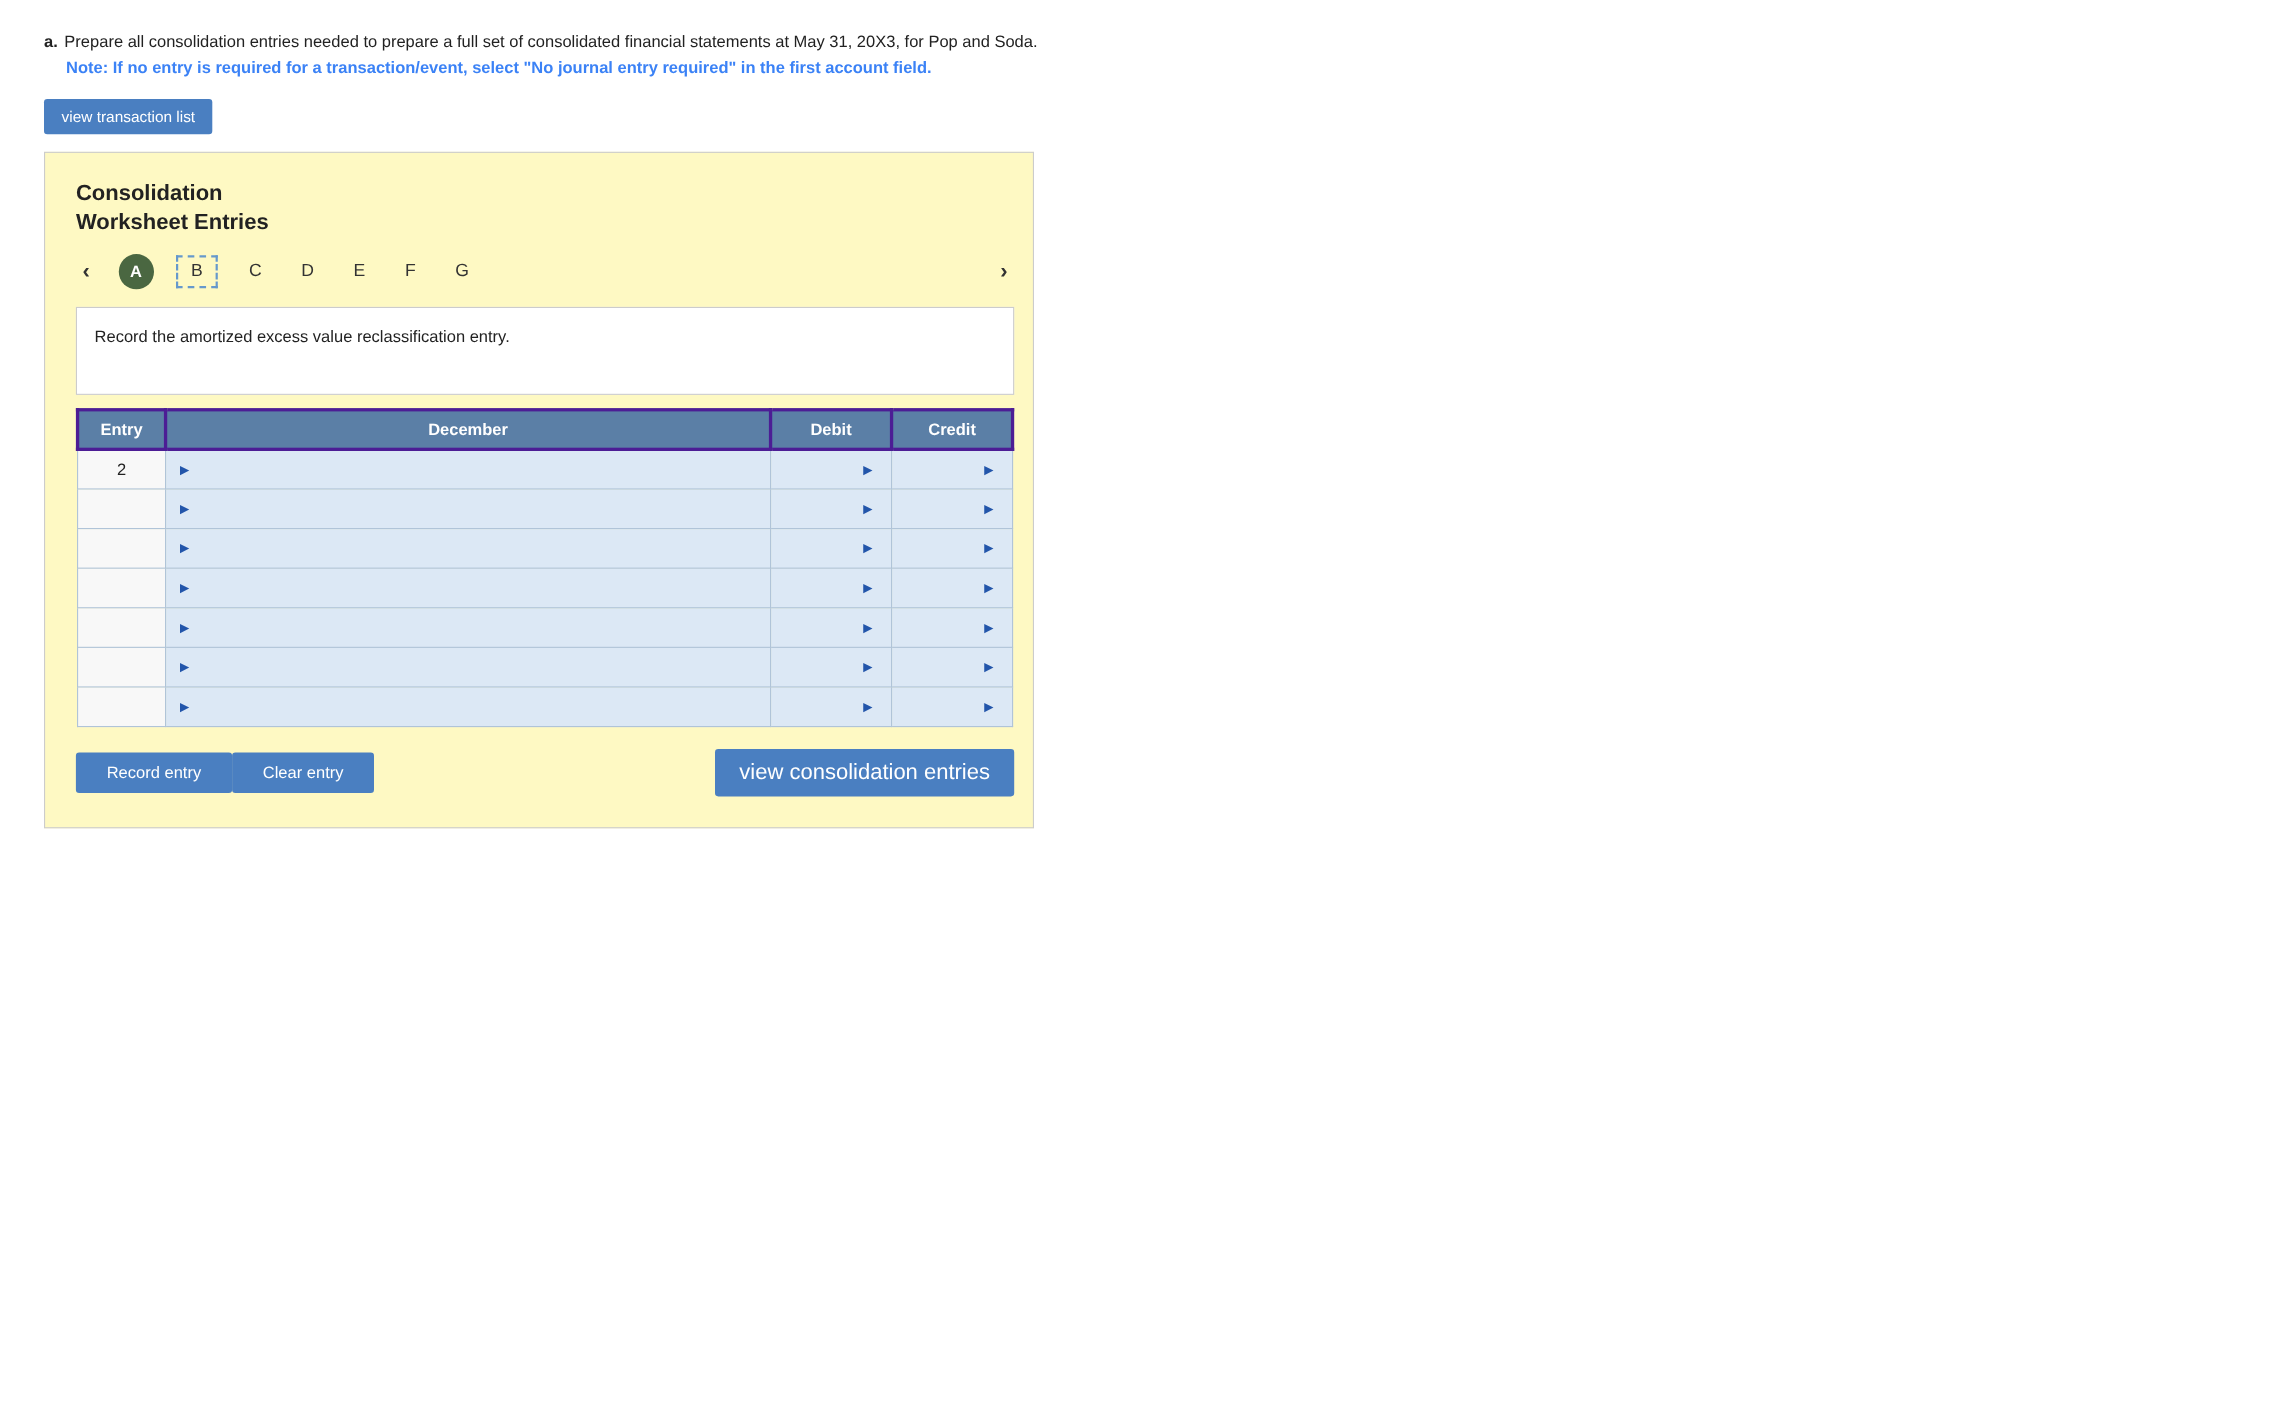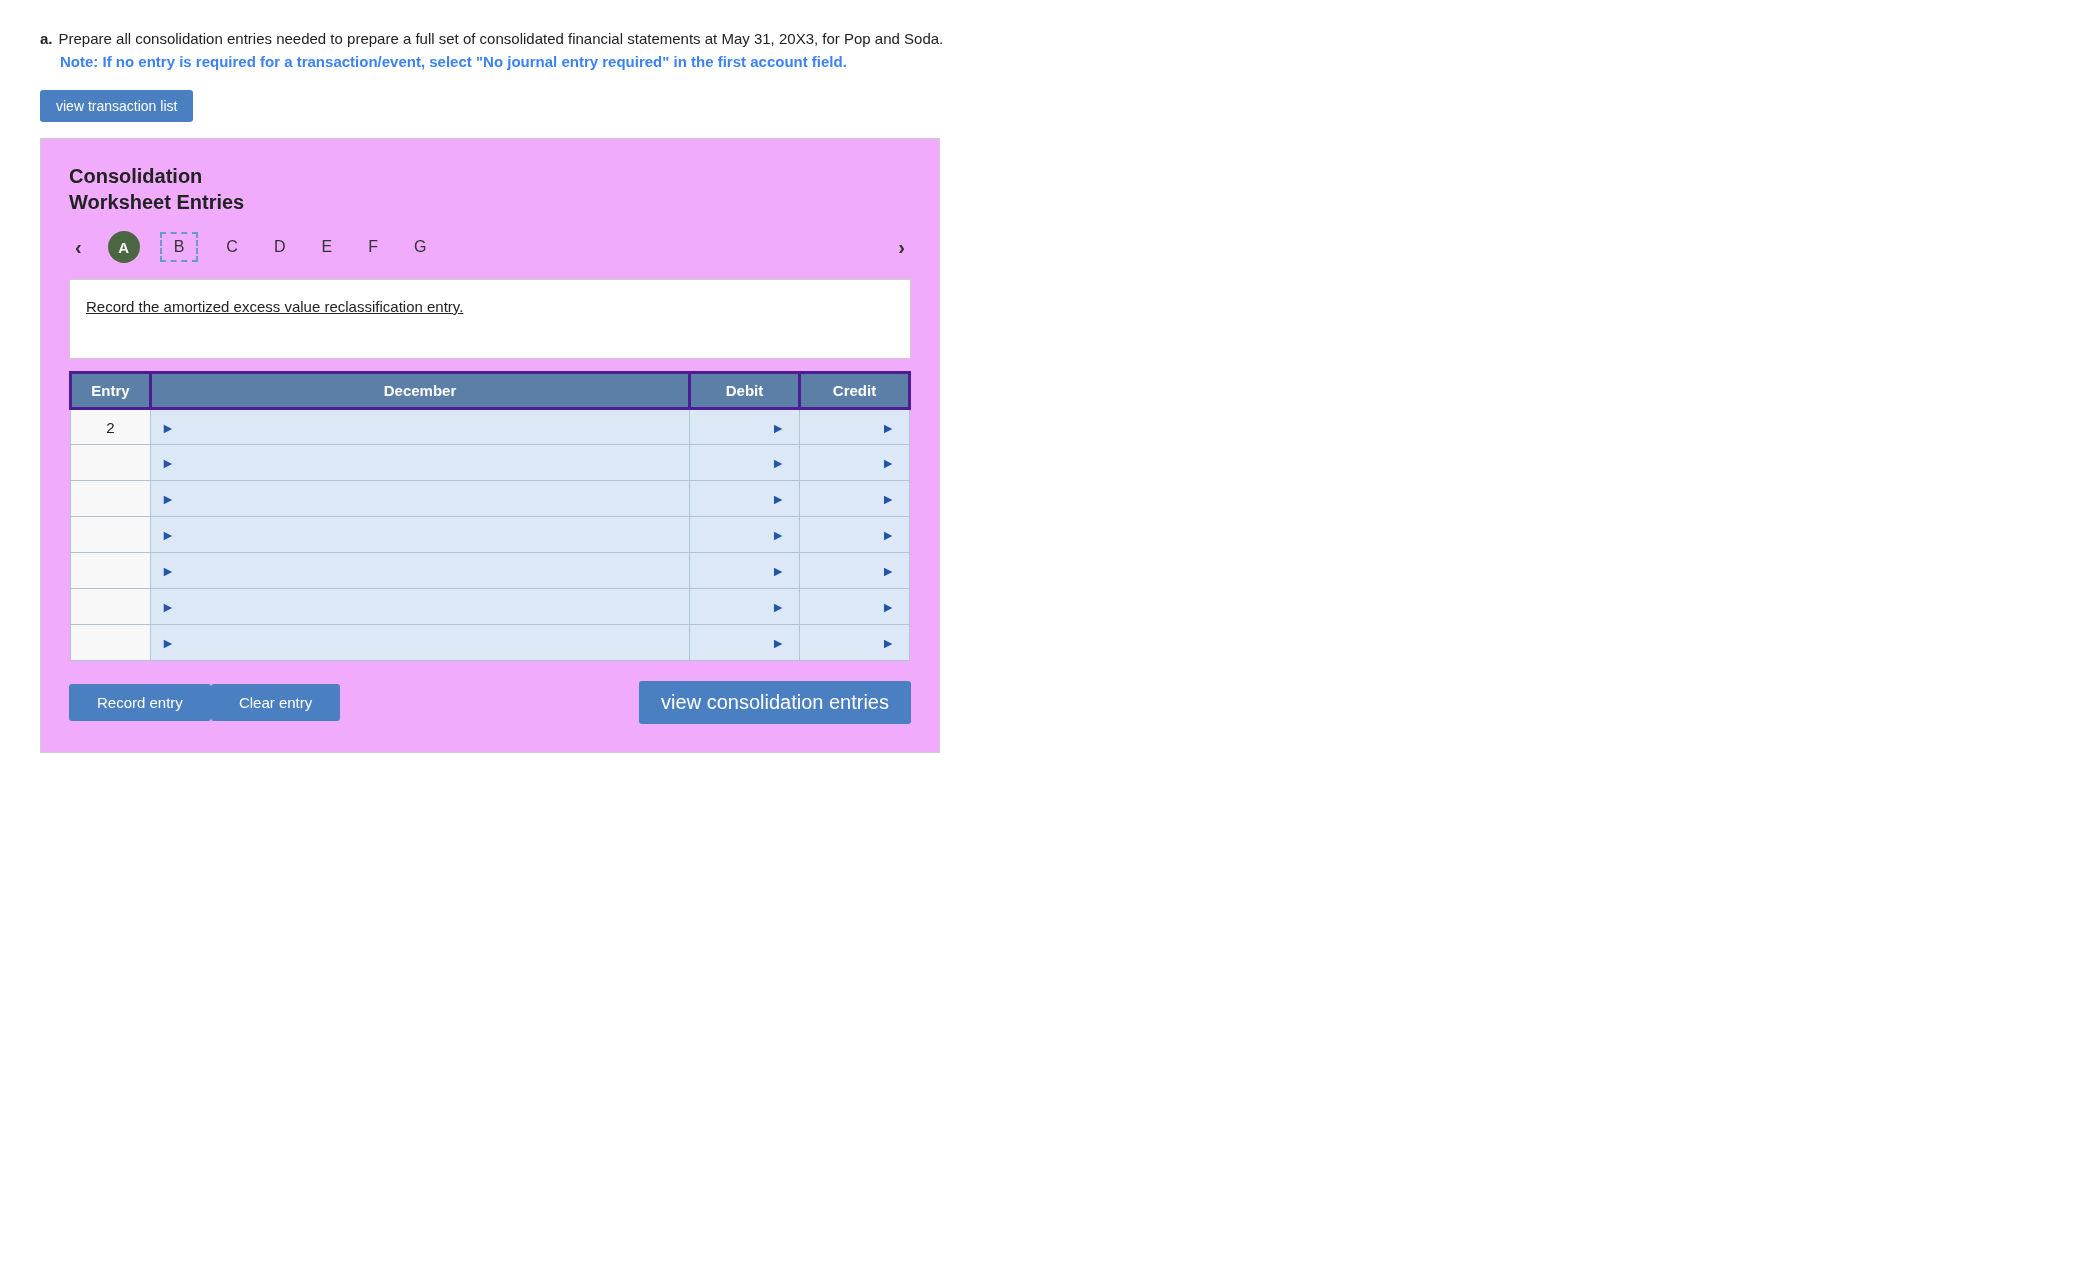--- a/index.html
+++ b/index.html
@@ -21,22 +21,22 @@
       border: none;
       padding: 8px 16px;
       font-size: 14px;
       cursor: pointer;
       border-radius: 3px;
       margin-bottom: 16px;
       display: inline-block;
     }
     .worksheet-container {
       border: 1px solid #ccc;
-      background: #f0abfc;
-      padding: 24px 28px 28px 28px;
+      background: #fef9c3;
+      padding: 24px 17px 28px 28px;
       max-width: 900px;
     }
     .worksheet-title {
       font-size: 20px;
       font-weight: bold;
       margin-bottom: 16px;
       line-height: 1.3;
     }
     .tabs-row {
       display: flex;
@@ -77,21 +77,20 @@
       padding: 4px 12px;
     }
     .description-box {
       background: white;
       border: 1px solid #ccc;
       padding: 16px;
       margin-bottom: 12px;
       min-height: 80px;
       font-size: 15px;
       line-height: 1.5;
-      text-decoration: underline;
     }
     .note-enter {
       color: #c0392b;
       font-size: 14px;
       margin-bottom: 14px;
     }
     .entry-table {
       width: 100%;
       border-collapse: collapse;
       margin-bottom: 20px;

